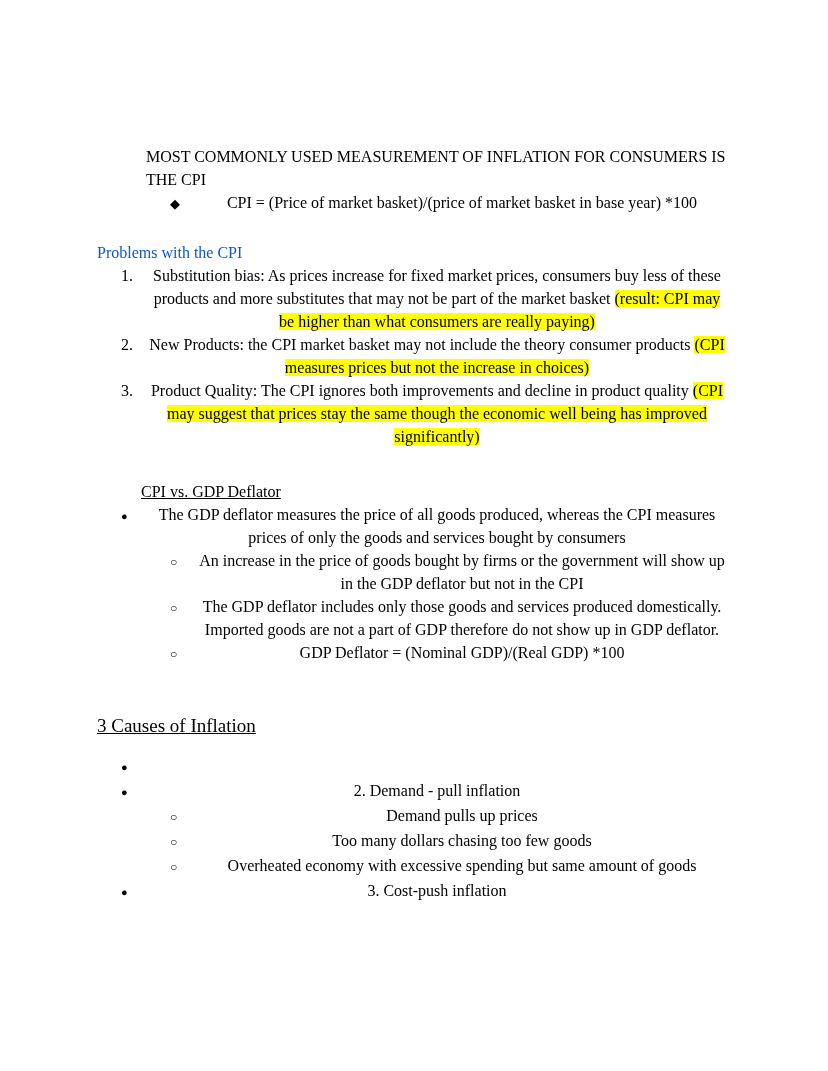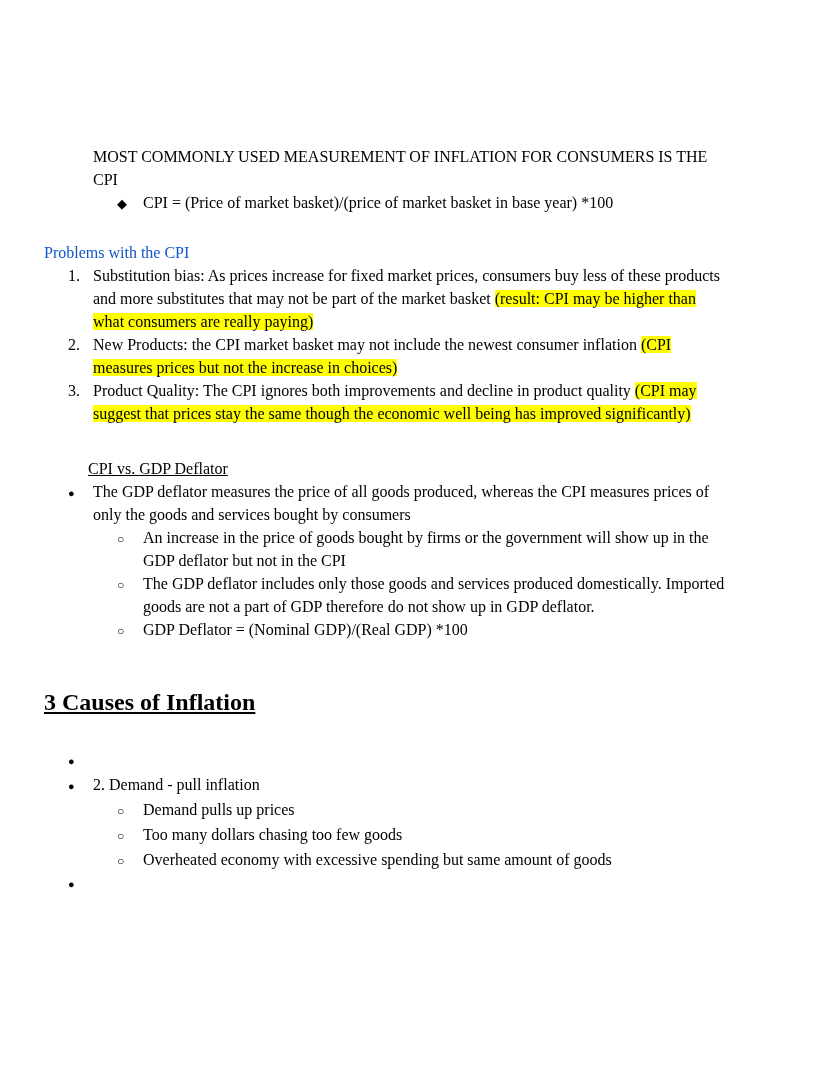--- a/index.html
+++ b/index.html
@@ -7,27 +7,27 @@
   body {
     width: 828px;
     height: 1071px;
     font-family: "Liberation Serif", serif;
     color: #000000;
     overflow: hidden;
   }
   .page {
     width: 828px;
     height: 1071px;
-    padding: 145px 100px 0 44px;
+    padding: 145px 100px 0 97px;
     font-size: 16px;
     line-height: 23px;
     background: #ffffff;
   }
   .li { display: flex; align-items: baseline; }
-  .li .txt { flex: 1 1 auto; }
+  .li .txt { flex: 1 1 auto; text-align: center; }
   .marker { flex: 0 0 25px; }
   .l1 { margin-left: 24px; }
   .l1 .marker { flex: 0 0 25px; }
   .l2 { margin-left: 73px; }
   .l2 .marker { flex: 0 0 26px; }
   .disc   { font-size: 11px; }
   .circle { font-size: 12px; }
   .diamond { font-size: 13px; }
 
   .intro { margin-left: 49px; margin-bottom: 26px; }
@@ -35,25 +35,25 @@
   .intro .diamond-li .marker { flex: 0 0 26px; }
 
   .problems { margin-bottom: 32px; }
   .blue-heading { color: var(--heading-blue, #1155cc); }
   .hl { background: var(--highlight, #ffff00); }
 
   .underline-heading { text-decoration: underline; margin-left: 44px; }
   .cpivsgdp { margin-bottom: 46px; }
 
   .causes-heading {
-    font-size: 24px;
+    font-size: 19px;
     line-height: 27px;
-    font-weight: bold;
+    font-weight: normal;
     text-decoration: underline;
-    margin-bottom: 34px;
+    margin-bottom: 17px;
   }
 </style>
 </head>
 <body>
 
 <div class="page">
 
   <section class="intro">
     <div class="intro-heading">MOST COMMONLY USED MEASUREMENT OF INFLATION FOR CONSUMERS IS THE CPI</div>
     <div class="li diamond-li">
@@ -65,21 +65,21 @@
   <section class="problems">
     <div class="blue-heading">Problems with the CPI</div>
 
     <div class="li l1">
       <span class="marker num">1.</span>
       <span class="txt"><span>Substitution bias: As prices increase for fixed market prices, consumers buy less of these products and more substitutes that may not be part of the market basket </span><span class="hl">(result: CPI may be higher than what consumers are really paying)</span></span>
     </div>
 
     <div class="li l1">
       <span class="marker num">2.</span>
-      <span class="txt"><span>New Products: the CPI market basket may not include the newest consumer inflation </span><span class="hl">(CPI measures prices but not the increase in choices)</span></span>
+      <span class="txt"><span>New Products: the CPI market basket may not include the theory consumer products </span><span class="hl">(CPI measures prices but not the increase in choices)</span></span>
     </div>
 
     <div class="li l1">
       <span class="marker num">3.</span>
       <span class="txt"><span>Product Quality: The CPI ignores both improvements and decline in product quality </span><span class="hl">(CPI may suggest that prices stay the same though the economic well being has improved significantly)</span></span>
     </div>
   </section>
 
   <section class="cpivsgdp">
     <div class="underline-heading">CPI vs. GDP Deflator</div>
@@ -127,16 +127,17 @@
       <span class="txt">Too many dollars chasing too few goods</span>
     </div>
 
     <div class="li l2">
       <span class="marker circle">○</span>
       <span class="txt">Overheated economy with excessive spending but same amount of goods</span>
     </div>
 
     <div class="li l1">
       <span class="marker disc">●</span>
+      <span class="txt">3. Cost-push inflation</span>
     </div>
   </section>
 
 </div>
 
 </body></html>

